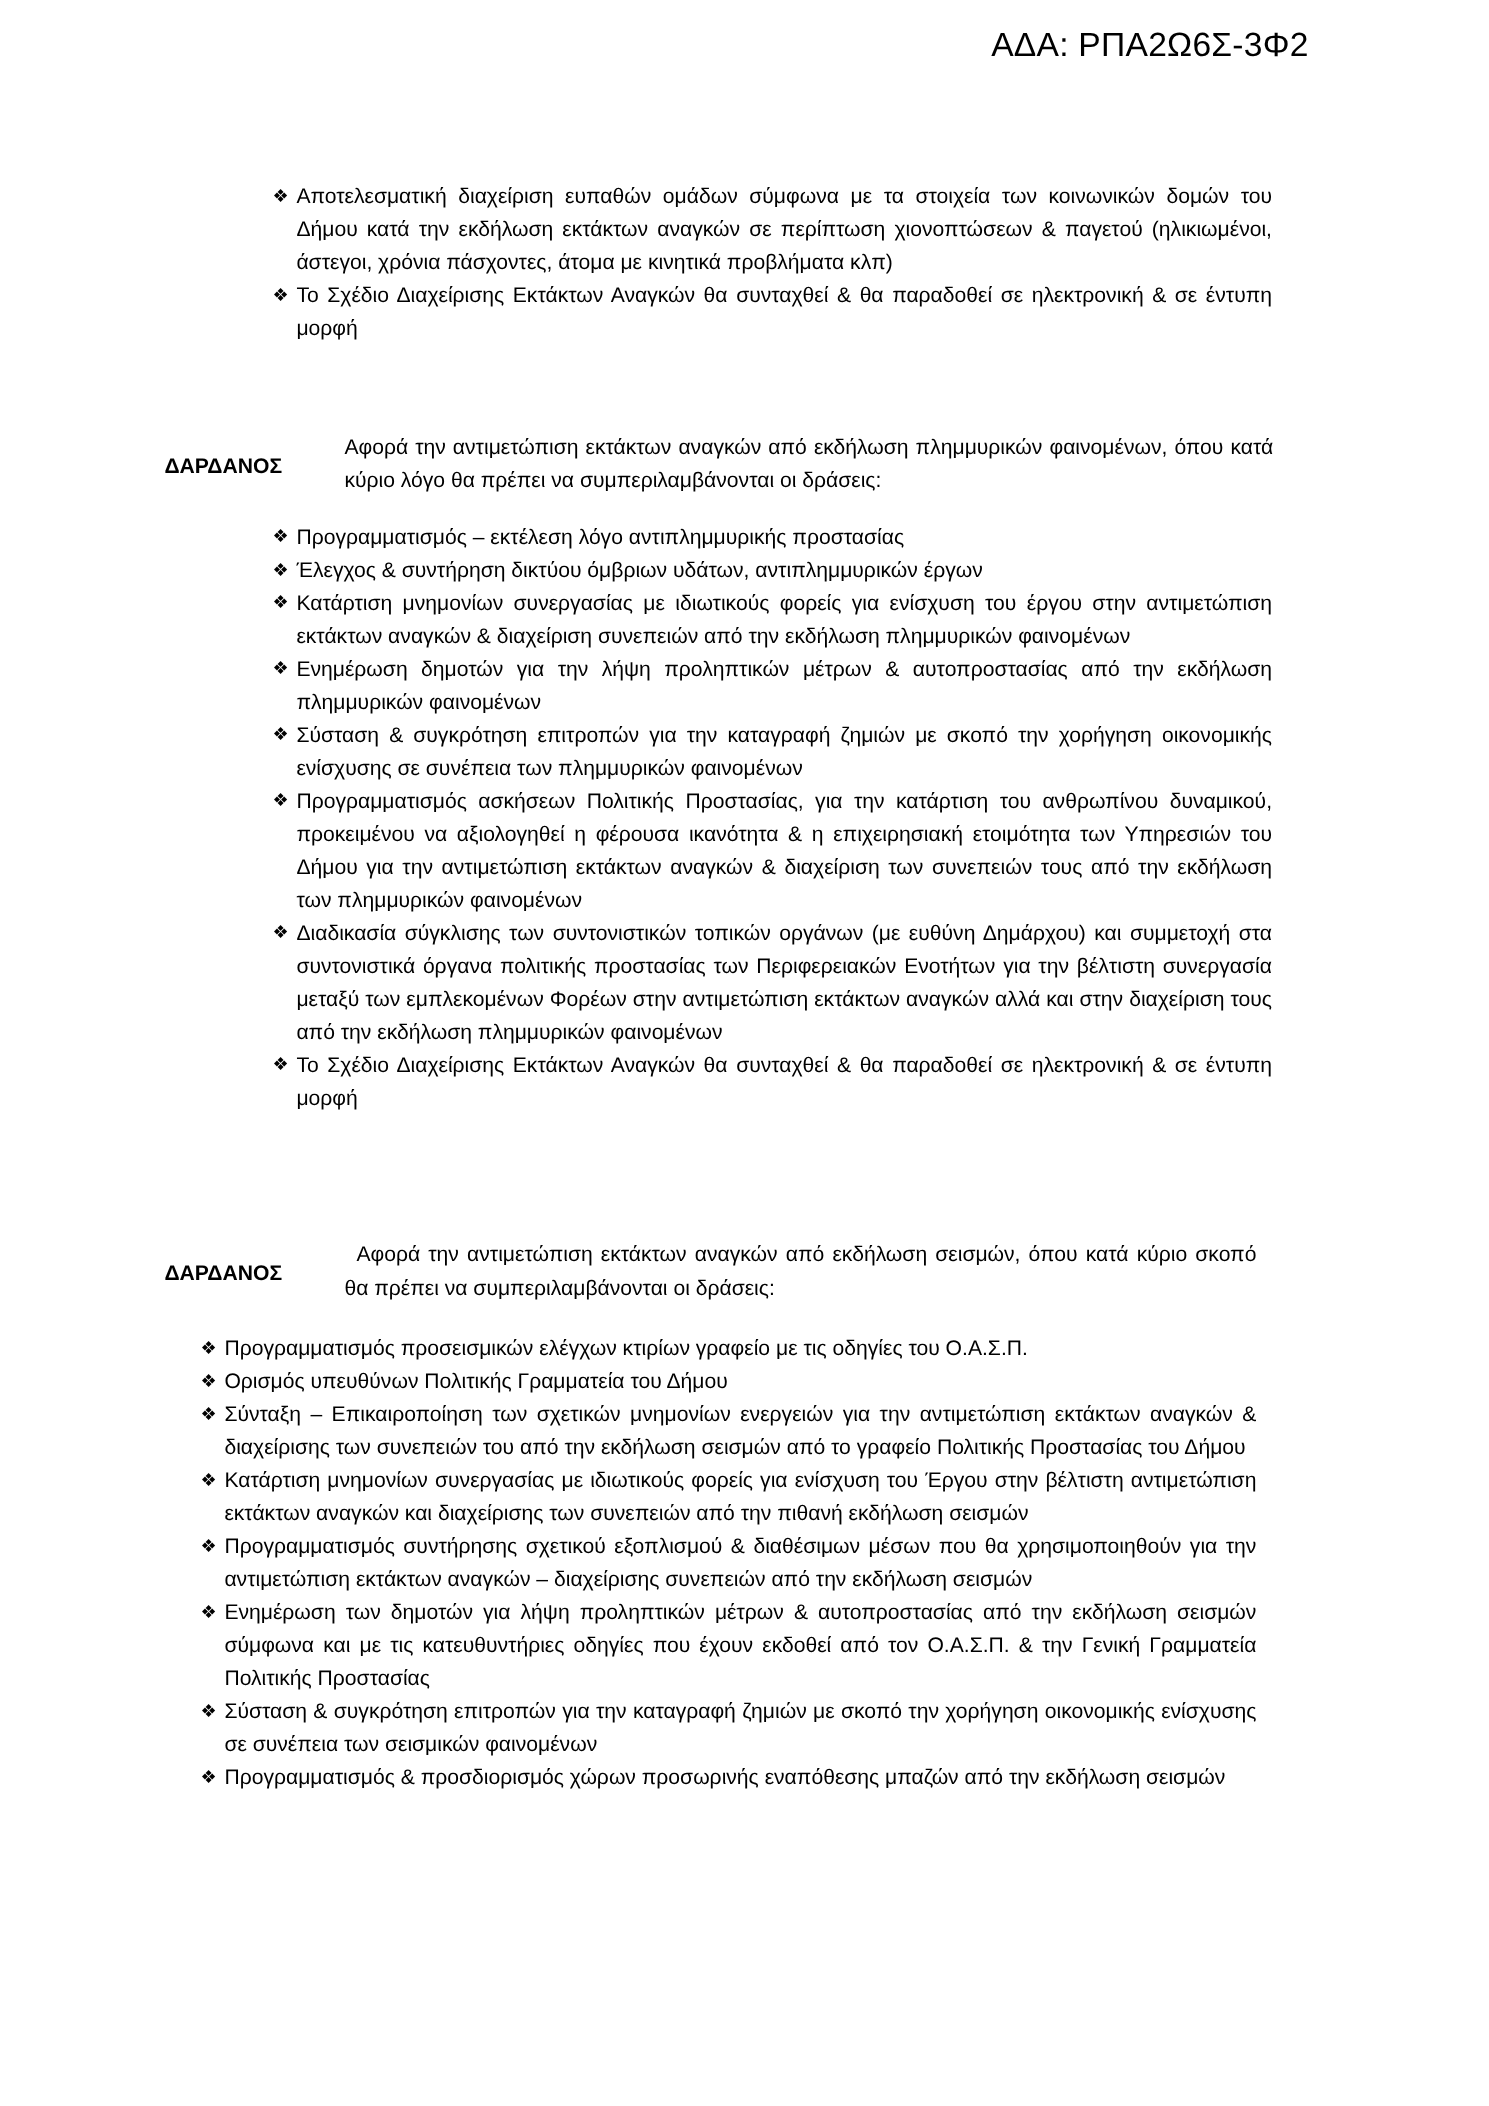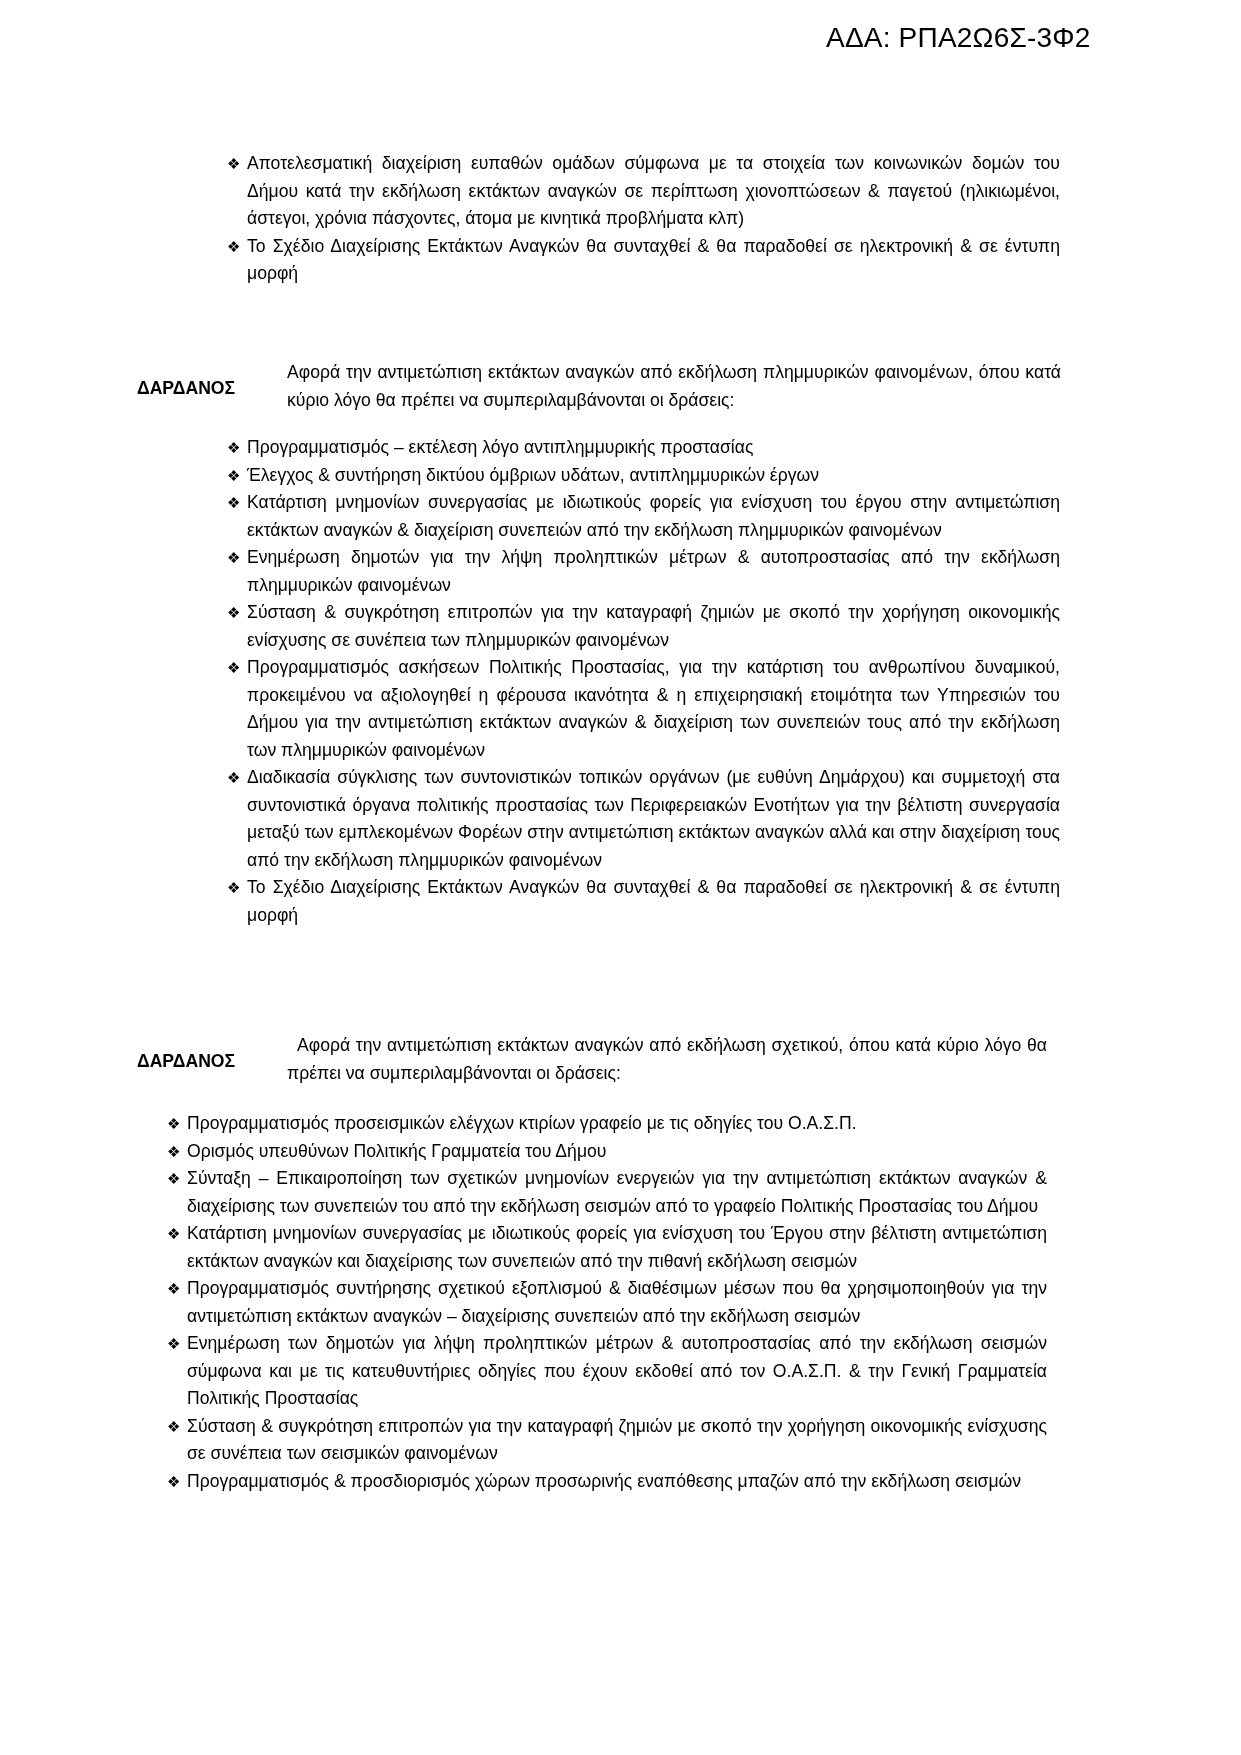--- a/index.html
+++ b/index.html
@@ -72,21 +72,21 @@
       <span class="txt">Διαδικασία σύγκλισης των συντονιστικών τοπικών οργάνων (με ευθύνη Δημάρχου) και συμμετοχή στα συντονιστικά όργανα πολιτικής προστασίας των Περιφερειακών Ενοτήτων για την βέλτιστη συνεργασία μεταξύ των εμπλεκομένων Φορέων στην αντιμετώπιση εκτάκτων αναγκών αλλά και στην διαχείριση τους από την εκδήλωση πλημμυρικών φαινομένων</span>
     </li>
     <li>
       <span class="bullet">❖</span>
       <span class="txt">Το Σχέδιο Διαχείρισης Εκτάκτων Αναγκών θα συνταχθεί &amp; θα παραδοθεί σε ηλεκτρονική &amp; σε έντυπη μορφή</span>
     </li>
   </ul>
 
 <div class="section-head" id="sec-egkelados">
   <span class="name">ΔΑΡΔΑΝΟΣ</span>
-  <span class="desc">Αφορά την αντιμετώπιση εκτάκτων αναγκών από εκδήλωση σχετικού, όπου κατά κύριο λόγο θα πρέπει να συμπεριλαμβάνονται οι δράσεις:</span>
+  <span class="desc">Αφορά την αντιμετώπιση εκτάκτων αναγκών από εκδήλωση σεισμών, όπου κατά κύριο σκοπό θα πρέπει να συμπεριλαμβάνονται οι δράσεις:</span>
 </div>
 <ul class="list" id="list-egkelados">
     <li>
       <span class="bullet">❖</span>
       <span class="txt">Προγραμματισμός προσεισμικών ελέγχων κτιρίων γραφείο με τις οδηγίες του Ο.Α.Σ.Π.</span>
     </li>
     <li>
       <span class="bullet">❖</span>
       <span class="txt">Ορισμός υπευθύνων Πολιτικής Γραμματεία του Δήμου</span>
     </li>

